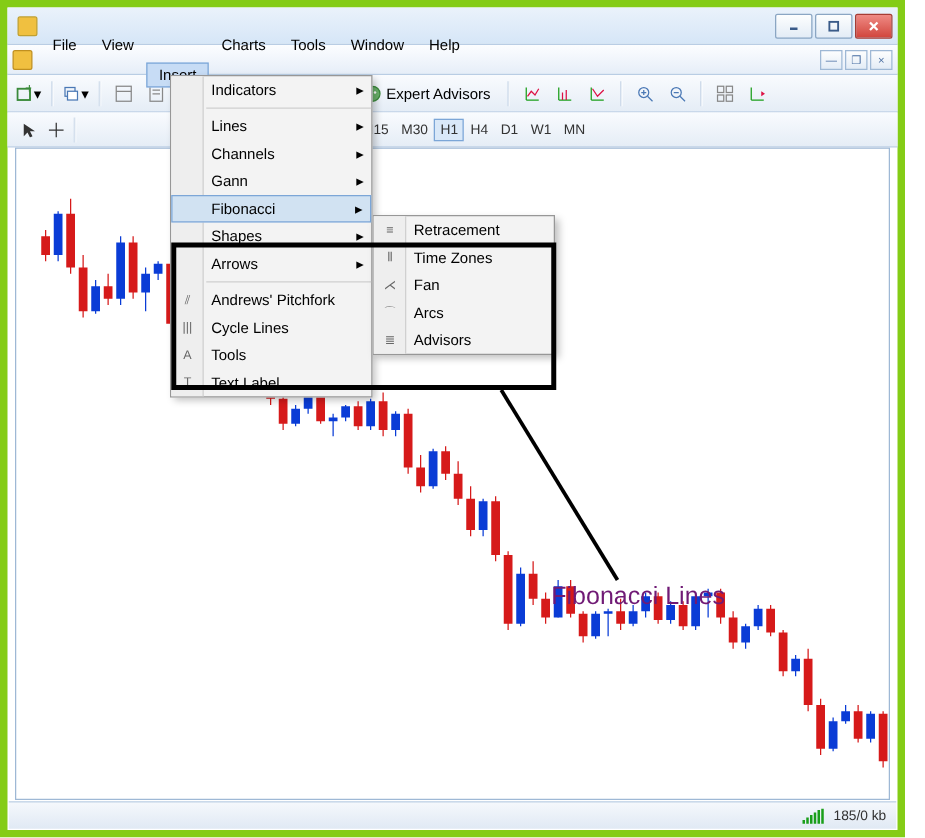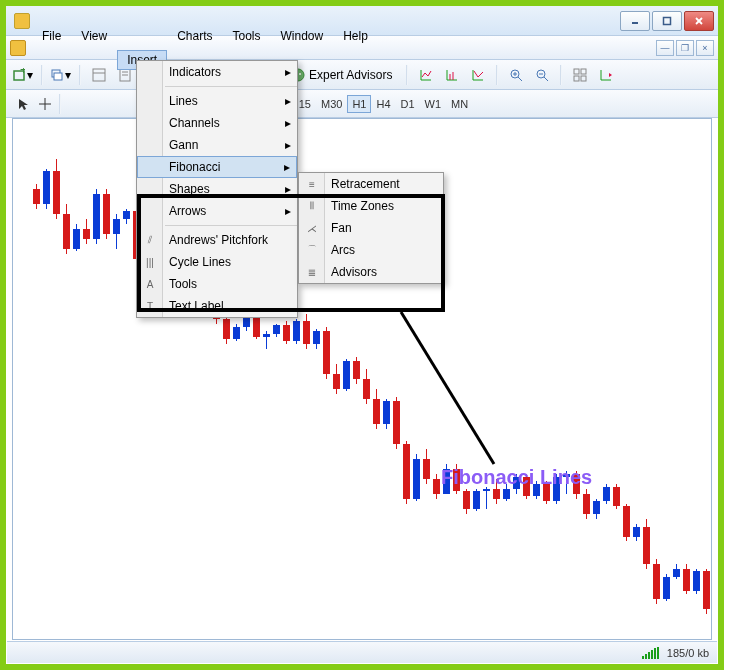--- a/index.html
+++ b/index.html
@@ -62,21 +62,21 @@
   position:absolute; left:292px; top:166px; width:146px; background:#f3f3f3;
   border:1px solid #979797; box-shadow:3px 3px 6px rgba(0,0,0,0.25); z-index:21;
 }
 .submenu .dmargin{ position:absolute; left:0; top:0; bottom:0; width:26px; background:#eeeeee; border-right:1px solid #d0d0d0;}
 .submenu .ditem{ position:relative; height:22px; display:flex; align-items:center; padding-left:32px;}
 .submenu .dicon{ position:absolute; left:5px; width:16px; text-align:center; font-size:10px; color:#666;}
 
 .highlight-box{ position:absolute; left:131px; top:188px; width:308px; height:118px; border:4px solid #000; z-index:25; pointer-events:none;}
 
 .annotation-line{ position:absolute; z-index:26; pointer-events:none;}
-.annotation-text{ position:absolute; font-weight:bold; font-size:20px; color:#8b5cf6; z-index:26;}
+.annotation-text{ position:absolute; font-weight:normal; font-size:20px; color:#701a75; z-index:26;}
 
 .statusbar{ position:absolute; left:1px; right:1px; bottom:1px; height:22px; background:linear-gradient(#f5f8fc,#e0e9f4); border-top:1px solid #b9cde4; display:flex; align-items:center; justify-content:flex-end; padding:0 8px; gap:8px;}
 .conn-bars{ display:flex; align-items:flex-end; gap:1px; height:12px;}
 .conn-bars div{ width:2px; background:#1a9e1a;}
 .statusbar .stxt{ font-size:11px; color:#333;}
 
 .new-order-btn{ display:flex; align-items:center; gap:4px; padding:2px 6px; border:1px solid transparent;}
 .ea-btn{ display:flex; align-items:center; gap:4px; padding:2px 6px; border:1px solid transparent;}
 </style>
 </head>

